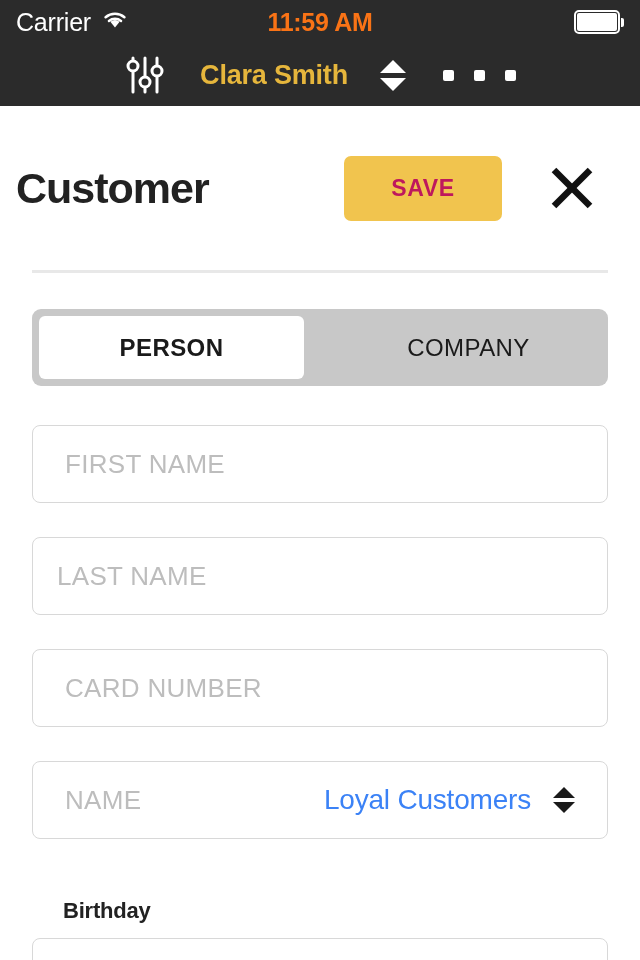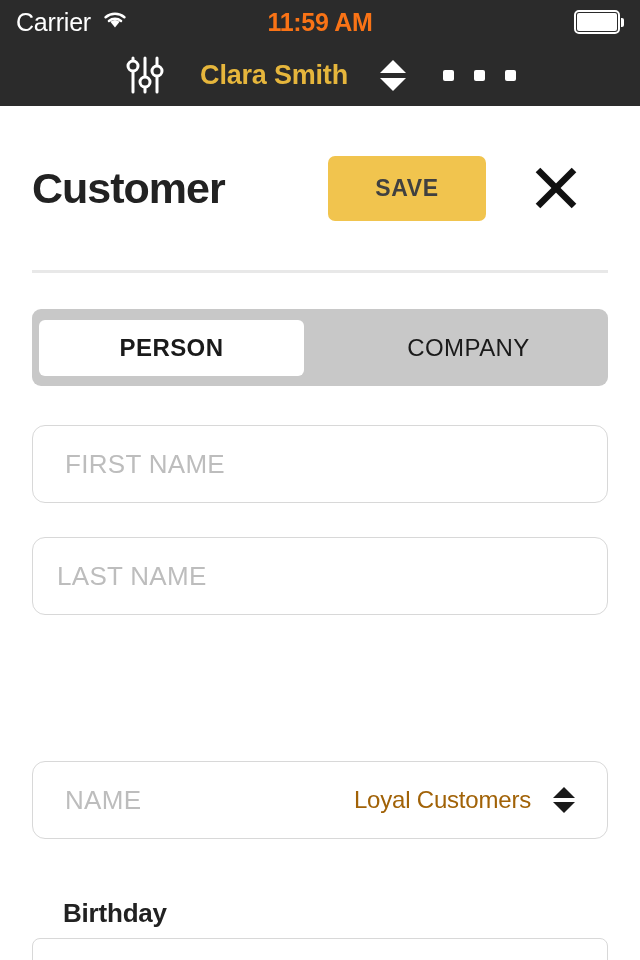--- a/index.html
+++ b/index.html
@@ -47,68 +47,68 @@
   }
   .nav-stepper { width:46px; height:62px; display:flex; flex-direction:column; align-items:center; justify-content:center; gap:5px; }
   .tri-up { width:0;height:0;border-left:13px solid transparent;border-right:13px solid transparent;border-bottom:13px solid #fff; }
   .tri-down { width:0;height:0;border-left:13px solid transparent;border-right:13px solid transparent;border-top:13px solid #fff; }
   .nav-dots { width:96px; height:62px; display:flex; align-items:center; justify-content:center; gap:20px; margin-left:16px; }
   .dot { width:11px; height:11px; background:#fff; border-radius:2px; }
 
   
   .header {
     position:absolute; top:106px; left:0; width:616px; height:164px;
-    display:flex; align-items:center; padding:0 32px;
+    display:flex; align-items:center; padding:0 16px;
   }
   .page-title { font-size:43px; font-weight:bold; color:#222222; letter-spacing:-1px; flex:0 0 auto; }
   .save-btn {
-    margin-left:auto; background:#f1c44e; color:#404040;
+    margin-left:auto; background:#f1c44e; color:#be185d;
     border:none; border-radius:7px;
     width:158px; height:65px;
     font-size:23px; font-weight:bold; letter-spacing:0.6px;
     font-family:"Liberation Sans", sans-serif;
     display:flex; align-items:center; justify-content:center;
   }
   .close-btn {
     margin-left:42px; width:56px; height:56px;
     display:flex; align-items:center; justify-content:center;
   }
   .divider { position:absolute; top:270px; left:32px; width:576px; height:3px; background:#e8e8e8; }
 
   
   .segmented {
     position:absolute; top:309px; left:32px; width:576px; height:77px;
     background:#c8c8c8; border-radius:9px;
     display:flex; align-items:center; padding:7px;
   }
-  .seg { flex:1; height:56px; display:flex; align-items:center; justify-content:center;
+  .seg { flex:1; height:63px; display:flex; align-items:center; justify-content:center;
          font-size:24px; letter-spacing:0.4px; color:#1a1a1a; border-radius:6px; }
   .seg.active { background:#ffffff; font-weight:bold; }
   .seg.inactive { font-weight:normal;padding-left:32px; }
 
   
   .field {
     position:absolute; left:32px; width:576px; height:78px;
-    border:1.5px solid #d8d8d8; border-radius:13px;
+    border:1.5px solid #d8d8d8; border-radius:8px;
     display:flex; align-items:center; padding:0 32px; background:#fff;
   }
   .field-placeholder { font-size:26px; color:#bdbdbd; letter-spacing:0.3px; }
-  .field-value { margin-left:auto; font-size:24px; color:#a16207; letter-spacing:-0.2px;text-align:center; }
+  .field-value { margin-left:auto; font-size:28px; color:#3b82f6; letter-spacing:-0.2px;text-align:center; }
   .field-stepper { margin-left:22px; display:flex; flex-direction:column; align-items:center; gap:4px; }
   .tri-up-s { width:0;height:0;border-left:11px solid transparent;border-right:11px solid transparent;border-bottom:11px solid #1a1a1a; }
   .tri-down-s { width:0;height:0;border-left:11px solid transparent;border-right:11px solid transparent;border-top:11px solid #1a1a1a; }
 
   #f-first { top:425px; }
   #f-last  { top:537px;padding-left:24px; }
   #f-card  { top:649px; }
   #f-group { top:761px; }
 
   .section-heading {
     position:absolute; top:898px; left:63px;
-    font-size:26px; font-weight:bold; color:#222222; letter-spacing:-0.2px;
+    font-size:22px; font-weight:bold; color:#222222; letter-spacing:-0.2px;
   }
   .field-partial {
     position:absolute; left:32px; top:938px; width:576px; height:78px;
     border:1.5px solid #d8d8d8; border-radius:8px; background:#fff;
   }
 </style>
 </head>
 <body>
 
 <div class="screen">
@@ -177,20 +177,23 @@
   </div>
 
   <div class="field" id="f-first">
     <span class="field-placeholder">FIRST NAME</span>
   </div>
 
   <div class="field" id="f-last">
     <span class="field-placeholder">LAST NAME</span>
   </div>
 
+  <div class="field" id="f-card">
+    <span class="field-placeholder">CARD NUMBER</span>
+  </div>
 
   <div class="field" id="f-group">
     <span class="field-placeholder">NAME</span>
     <span class="field-value">Loyal Customers</span>
     <span class="field-stepper">
       <span class="tri-up-s"></span>
       <span class="tri-down-s"></span>
     </span>
   </div>
 

